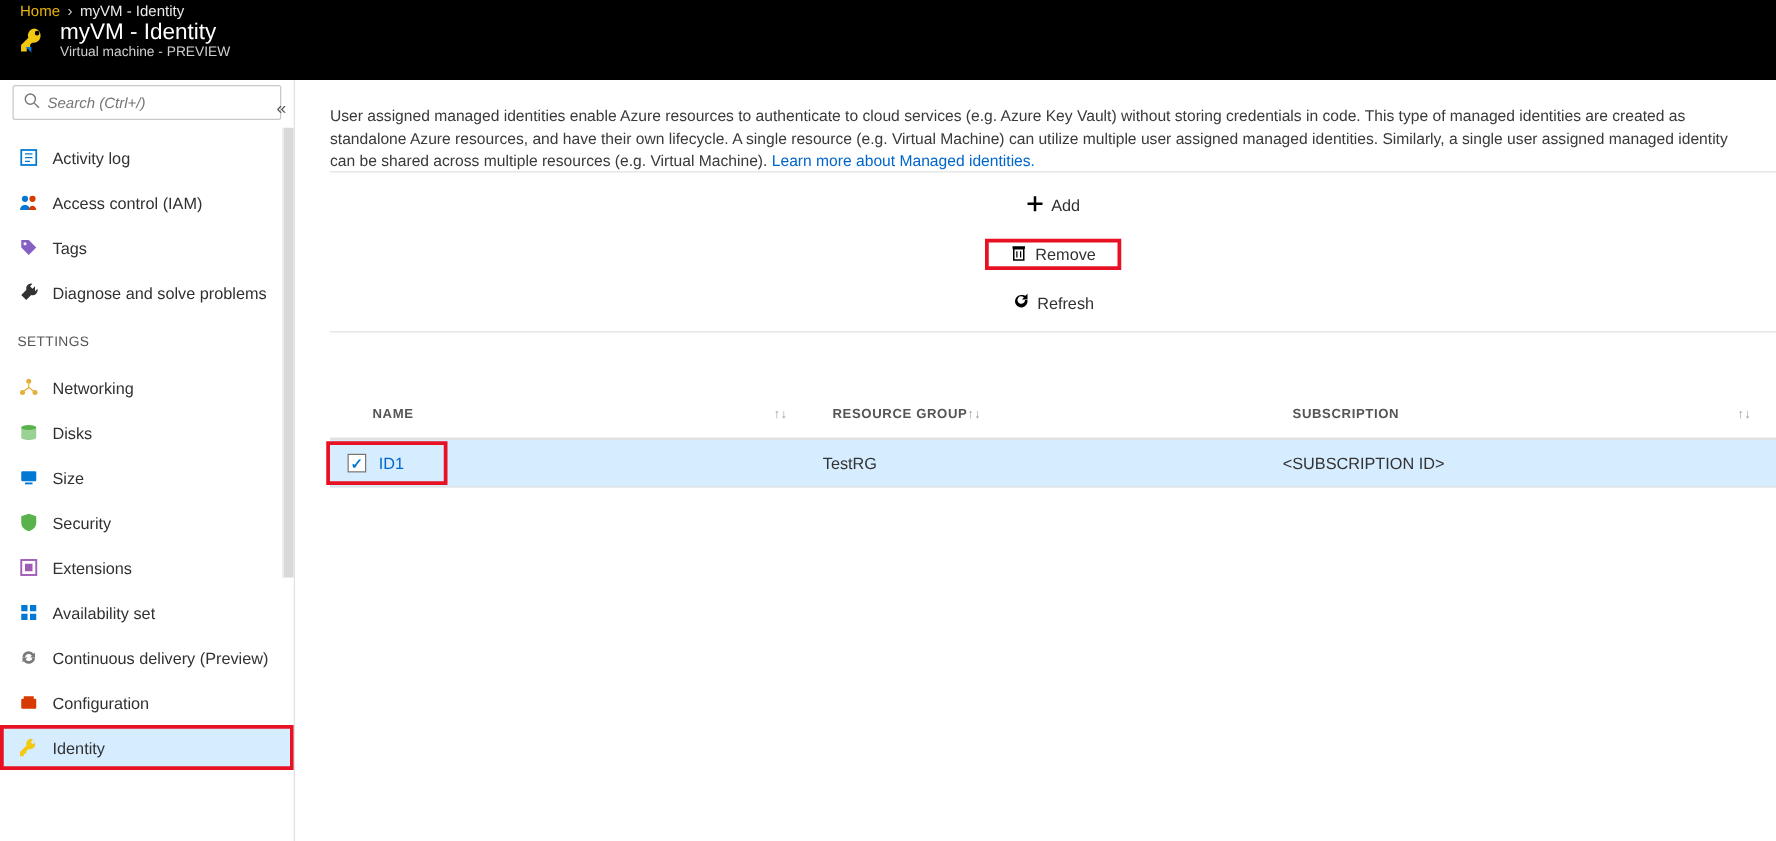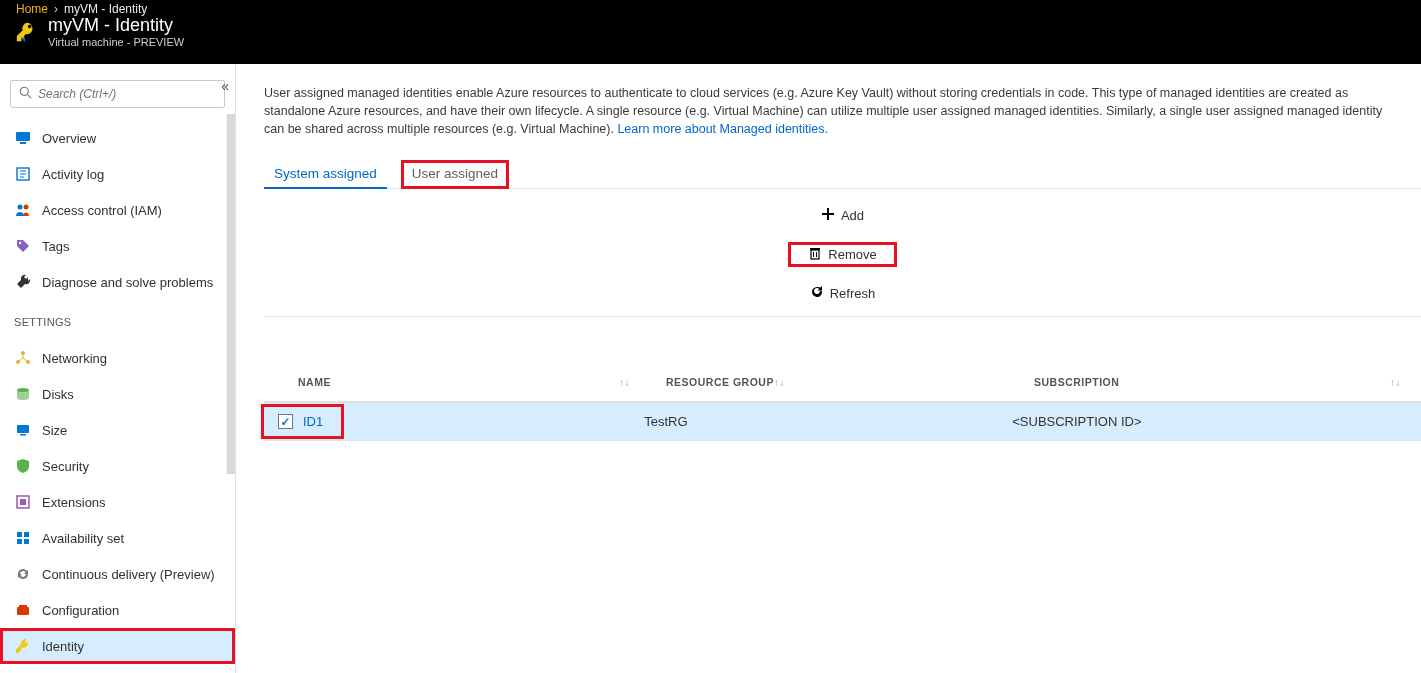--- a/index.html
+++ b/index.html
@@ -9,21 +9,21 @@
     .breadcrumb a { color:#eab308; text-decoration:none; cursor:pointer; }
     .breadcrumb .sep { color:#ccc; }
     .breadcrumb .current { color:#eaeaea; }
     .titlebar { display:flex; align-items:center; gap:10px; padding:0 14px 6px 14px; }
     .keyicon { width:24px; height:24px; display:flex; align-items:center; justify-content:center; }
     .title-main { font-size:18px; font-weight:400; color:#fff; line-height:1.1; }
     .title-sub { font-size:11px; color:#cfcfcf; }
     .workspace { display:flex; height:609px; }
     .sidepane { width:236px; border-right:1px solid #e1e1e1; display:flex; flex-direction:column; position:relative; }
     .collapse { position:absolute; right:6px; top:14px; font-size:14px; color:#555; cursor:pointer; }
-    .searchbox { margin:16px 10px 6px 10px; border:1px solid #c8c8c8; border-radius:2px; display:flex; align-items:center; padding:4px 8px; height:28px; }
+    .searchbox { margin:4px 10px 6px 10px; border:1px solid #c8c8c8; border-radius:2px; display:flex; align-items:center; padding:4px 8px; height:28px; }
     .searchbox input { border:none; outline:none; flex:1; font-style:italic; font-size:12px; background:transparent; color:#767676; }
     .searchbox .mag { color:#767676; margin-right:6px; font-size:13px; }
     .scrolltrack { flex:1; overflow:hidden; position:relative; }
     .scrollbar-fake { position:absolute; right:0; top:0; width:9px; height:360px; background:#d9d9d9; border-left:1px solid #f2f2f2; }
     .navlist { list-style:none; padding:6px 0 0 0; }
     .navlist li { height:36px; display:flex; align-items:center; padding:0 12px 0 14px; gap:10px; cursor:pointer; font-size:13px; color:#323130; }
     .navlist li.active { background:#d6ecff; }
     .navlist li .ic { width:18px; display:flex; justify-content:center; align-items:center; }
     .section-head { padding:16px 14px 6px 14px; font-size:11px; letter-spacing:0.3px; color:#555; }
     .hl-red-nav { outline:3px solid #e81123; outline-offset:-3px; }
@@ -41,21 +41,21 @@
     .tbl { margin-top:46px; width:100%; }
     .thead { display:flex; align-items:center; height:40px; border-bottom:2px solid #e1e1e1; font-size:10.5px; letter-spacing:0.5px; color:#555; font-weight:600; }
     .col-chk { width:34px; }
     .col-name { width:368px; display:flex; justify-content:space-between; padding-right:36px; align-items:center; }
     .col-rg   { width:368px; display:flex; padding-right:3px; align-items:center; }
     .col-sub  { flex:1;      display:flex; justify-content:space-between; padding-right:20px; align-items:center; }
     .sortglyph { color:#9b9b9b; font-size:10px; }
     .trow { display:flex; align-items:center; height:38px; background:#d6ecff; border-bottom:1px solid #e1e1e1; font-size:13px; }
     .checkbox { width:15px; height:15px; border:1px solid #757575; background:#fff; display:flex; align-items:center; justify-content:center; margin-left:10px; }
     .checkbox.checked::after { content:"✓"; color:#0078d4; font-size:12px; font-weight:bold; }
-    .check-wrap { border:3px solid #e81123; padding:7px 18px 7px 4px; display:flex; align-items:center; gap:10px; margin-left:-3px; }
+    .check-wrap { border:3px solid #e81123; padding:7px 32px 7px 4px; display:flex; align-items:center; gap:10px; margin-left:-3px; }
     .rowlink { color:#0066cc; cursor:pointer; }
     .rg-text, .sub-text { color:#333; }
   </style>
 </head>
 <body>
 
 <div class="topbar">
   <div class="breadcrumb">
     <a>Home</a>
     <span class="sep">›</span>
@@ -88,29 +88,20 @@
       <input placeholder="Search (Ctrl+/)" style="">
     </div>
 
     <div class="scrolltrack">
       <div class="scrollbar-fake"></div>
 
       <ul class="navlist">
         <li>
             <span class="ic">
               <svg width="16" height="16" viewBox="0 0 16 16">
-                <rect x="1" y="2" width="14" height="9" rx="1" fill="#0078d4"></rect>
-                <rect x="5" y="12" width="6" height="2" fill="#0078d4"></rect>
-              </svg>
-            </span>
-            <span>Overview</span>
-          </li>
-        <li>
-            <span class="ic">
-              <svg width="16" height="16" viewBox="0 0 16 16">
                 <rect x="2" y="2" width="12" height="12" fill="none" stroke="#0078d4" stroke-width="1.4"></rect>
                 <line x1="5" y1="5" x2="11" y2="5" stroke="#0078d4"></line>
                 <line x1="5" y1="8" x2="11" y2="8" stroke="#0078d4"></line>
                 <line x1="5" y1="11" x2="9" y2="11" stroke="#0078d4"></line>
               </svg>
             </span>
             <span>Activity log</span>
           </li>
         <li>
             <span class="ic">
@@ -230,24 +221,20 @@
           </li>
       </ul>
     </div>
   </div>
 
   <div class="main">
     <div class="desc">
       <span>User assigned managed identities enable Azure resources to authenticate to cloud services (e.g. Azure Key Vault) without storing credentials in code. This type of managed identities are created as standalone Azure resources, and have their own lifecycle. A single resource (e.g. Virtual Machine) can utilize multiple user assigned managed identities. Similarly, a single user assigned managed identity can be shared across multiple resources (e.g. Virtual Machine). </span><a>Learn more about Managed identities.</a>
     </div>
 
-    <div class="tabs">
-      <div class="tab active">System assigned</div>
-      <div class="tab hl">User assigned</div>
-    </div>
     <div class="tabline"></div>
 
     <div class="toolbar">
       <div class="tbtn">
         <span><svg width="14" height="14" viewBox="0 0 14 14">
               <path d="M6 1h2v12H6zM1 6h12v2H1z" fill="#000"></path>
             </svg></span>
         <span>Add</span>
       </div>
       <div class="tbtn hl">

